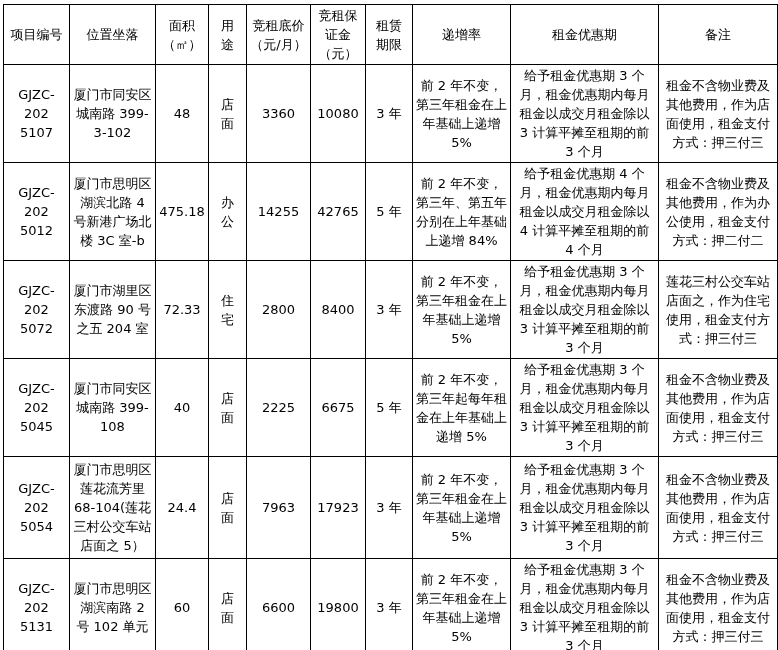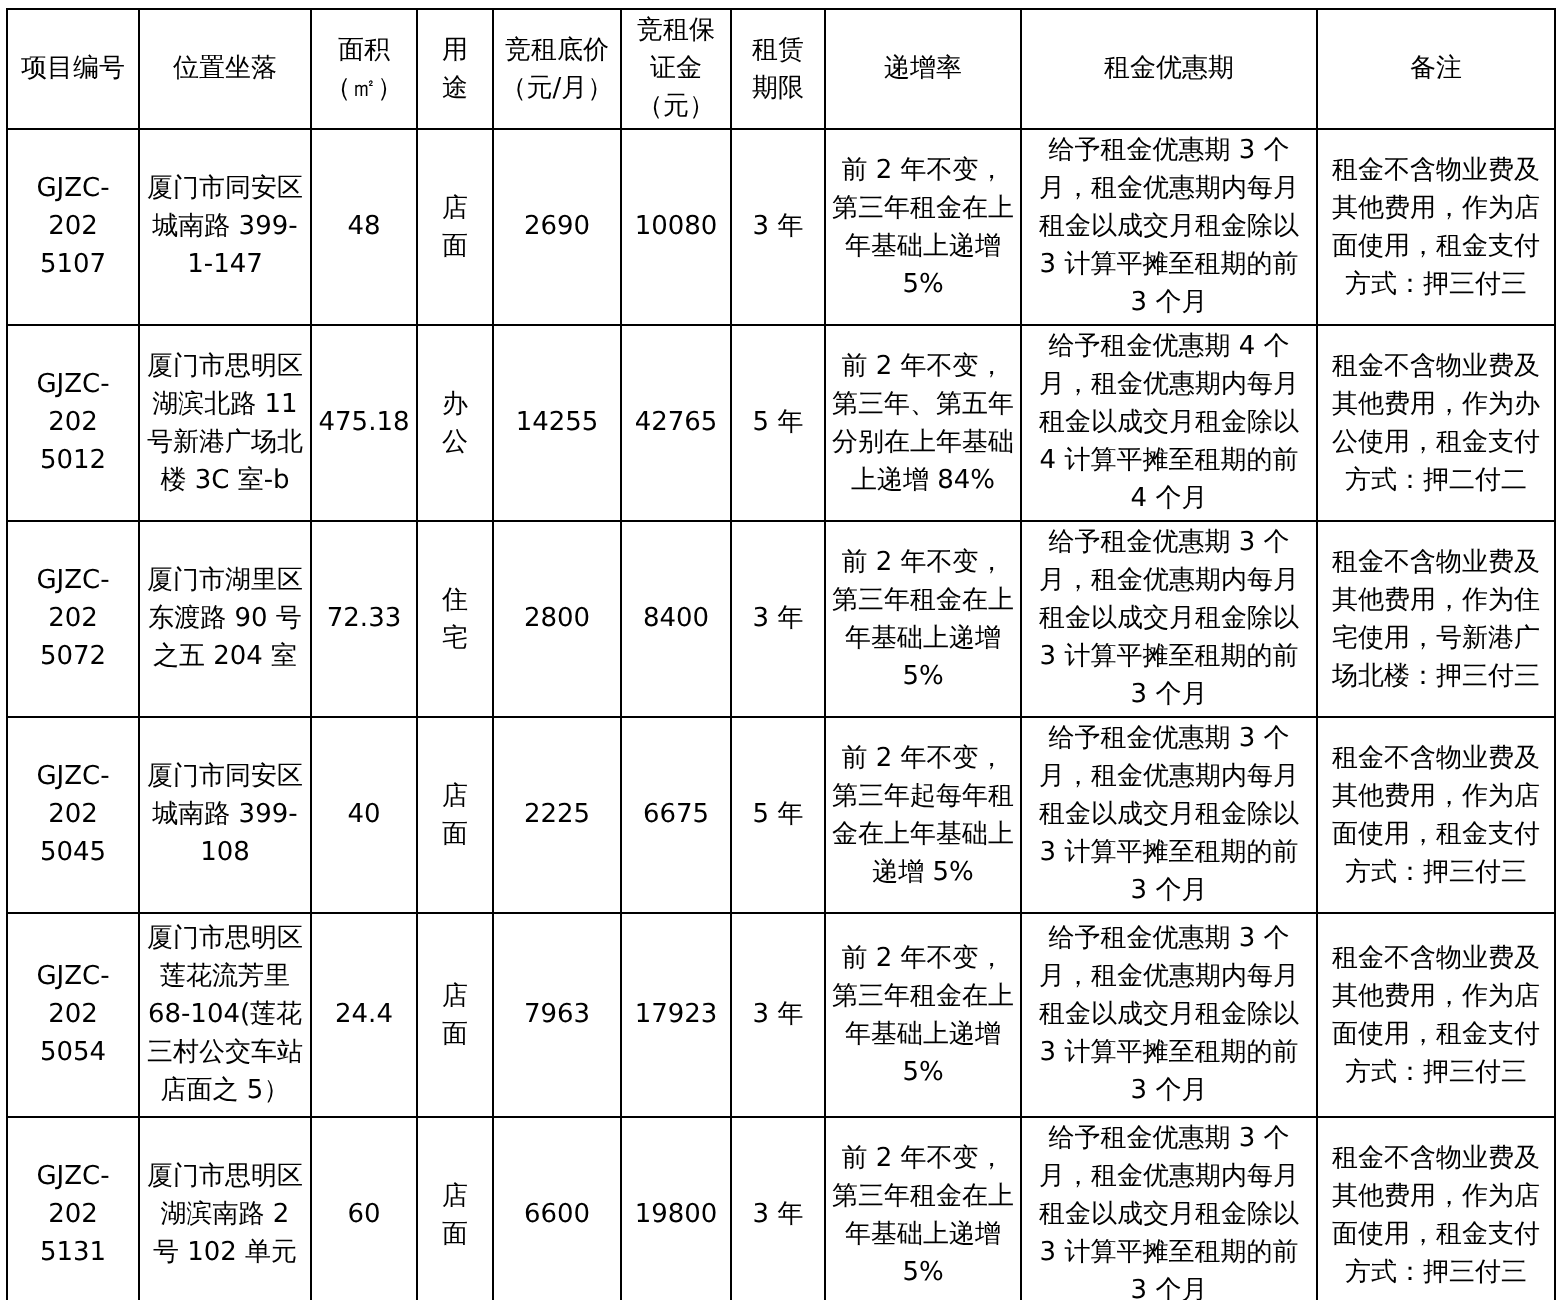--- a/index.html
+++ b/index.html
@@ -69,35 +69,35 @@
 期限</th>
       <th>递增率</th>
       <th>租金优惠期</th>
       <th>备注</th>
     </tr>
   </thead>
   <tbody>
     <tr>
       <td>GJZC-202
 5107</td>
-      <td>厦门市同安区城南路 399-1-147</td>
+      <td>厦门市同安区城南路 399-3-102</td>
       <td>48</td>
       <td>店
 面</td>
-      <td>2690</td>
+      <td>3360</td>
       <td>10080</td>
       <td>3 年</td>
       <td>前 2 年不变，第三年租金在上年基础上递增 5%</td>
       <td>给予租金优惠期 3 个月，租金优惠期内每月租金以成交月租金除以 3 计算平摊至租期的前 3 个月</td>
       <td>租金不含物业费及其他费用，作为店面使用，租金支付方式：押三付三</td>
     </tr>
     <tr>
       <td>GJZC-202
 5012</td>
-      <td>厦门市思明区湖滨北路 11 号新港广场北楼 3C 室-b</td>
+      <td>厦门市思明区湖滨北路 4 号新港广场北楼 3C 室-b</td>
       <td>475.18</td>
       <td>办
 公</td>
       <td>14255</td>
       <td>42765</td>
       <td>5 年</td>
       <td>前 2 年不变，第三年、第五年分别在上年基础上递增 84%</td>
       <td>给予租金优惠期 4 个月，租金优惠期内每月租金以成交月租金除以 4 计算平摊至租期的前 4 个月</td>
       <td>租金不含物业费及其他费用，作为办公使用，租金支付方式：押二付二</td>
     </tr>
@@ -106,21 +106,21 @@
 5072</td>
       <td>厦门市湖里区东渡路 90 号之五 204 室</td>
       <td>72.33</td>
       <td>住
 宅</td>
       <td>2800</td>
       <td>8400</td>
       <td>3 年</td>
       <td>前 2 年不变，第三年租金在上年基础上递增 5%</td>
       <td>给予租金优惠期 3 个月，租金优惠期内每月租金以成交月租金除以 3 计算平摊至租期的前 3 个月</td>
-      <td>租金不含物业费及其他费用，作为住宅使用，号新港广场北楼：押三付三</td>
+      <td>莲花三村公交车站店面之，作为住宅使用，租金支付方式：押三付三</td>
     </tr>
     <tr>
       <td>GJZC-202
 5045</td>
       <td>厦门市同安区城南路 399-108</td>
       <td>40</td>
       <td>店
 面</td>
       <td>2225</td>
       <td>6675</td>

